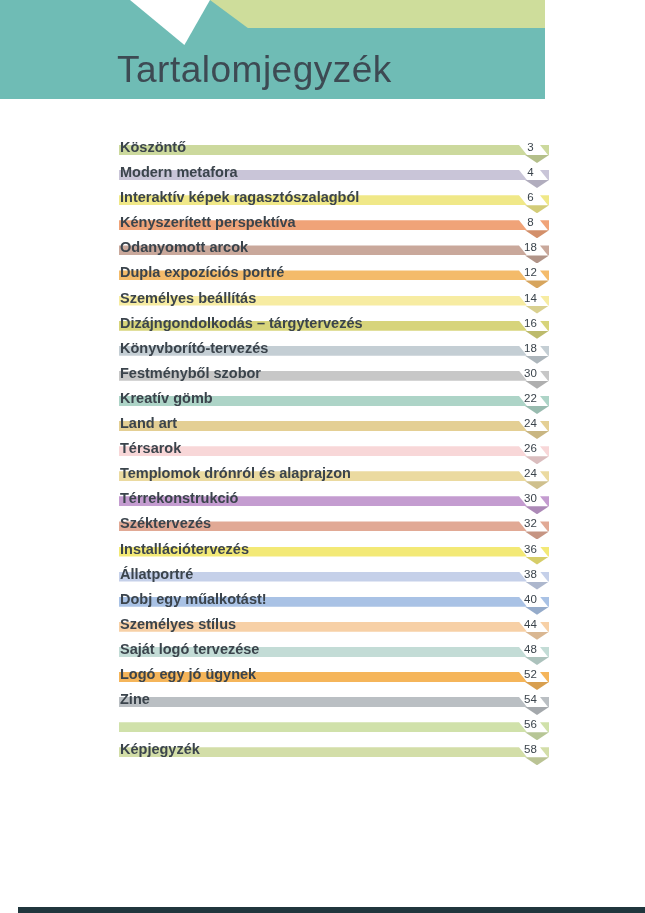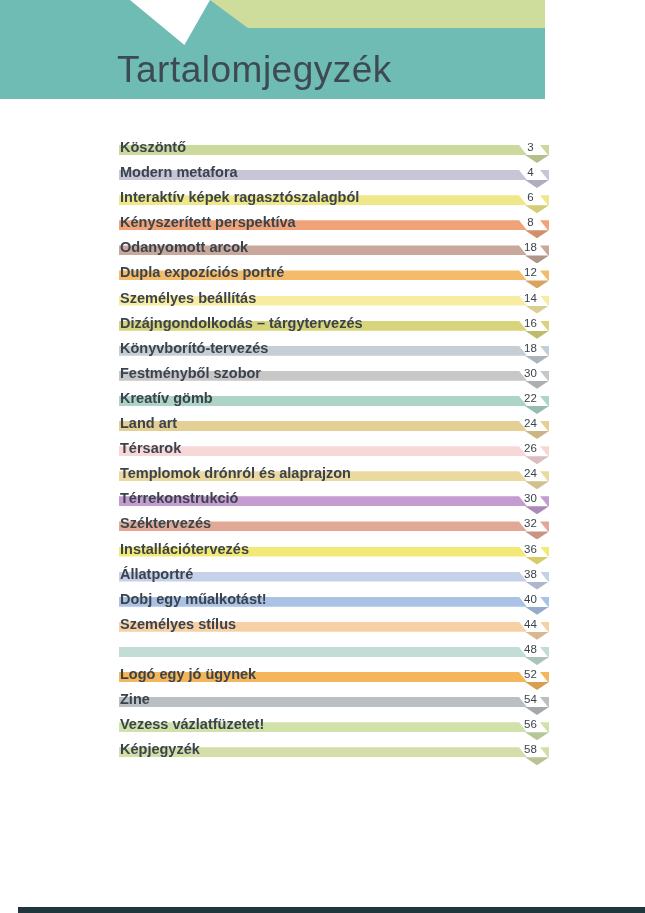--- a/index.html
+++ b/index.html
@@ -221,20 +221,21 @@
       <span class="bar-end"></span>
       <span class="tail"></span>
       <span class="label">Személyes stílus</span>
       <span class="num">44</span>
     </div>
 
     <div class="row" style="--bar-color: #c3dcd6;">
       <span class="bar-main"></span>
       <span class="bar-end"></span>
       <span class="tail"></span>
+      <span class="label">Saját logó tervezése</span>
       <span class="num">48</span>
     </div>
 
 
     <div class="row" style="--bar-color: #f5b55a;">
       <span class="bar-main"></span>
       <span class="bar-end"></span>
       <span class="tail"></span>
       <span class="label">Logó egy jó ügynek</span>
       <span class="num">52</span>
@@ -245,21 +246,20 @@
       <span class="bar-end"></span>
       <span class="tail"></span>
       <span class="label">Zine</span>
       <span class="num">54</span>
     </div>
 
     <div class="row" style="--bar-color: #d0e1aa;">
       <span class="bar-main"></span>
       <span class="bar-end"></span>
       <span class="tail"></span>
-      <span class="label">Vezess vázlatfüzetet!</span>
       <span class="num">56</span>
     </div>
 
     <div class="row" style="--bar-color: #d3dea8;">
       <span class="bar-main"></span>
       <span class="bar-end"></span>
       <span class="tail"></span>
       <span class="label">Képjegyzék</span>
       <span class="num">58</span>
     </div>

